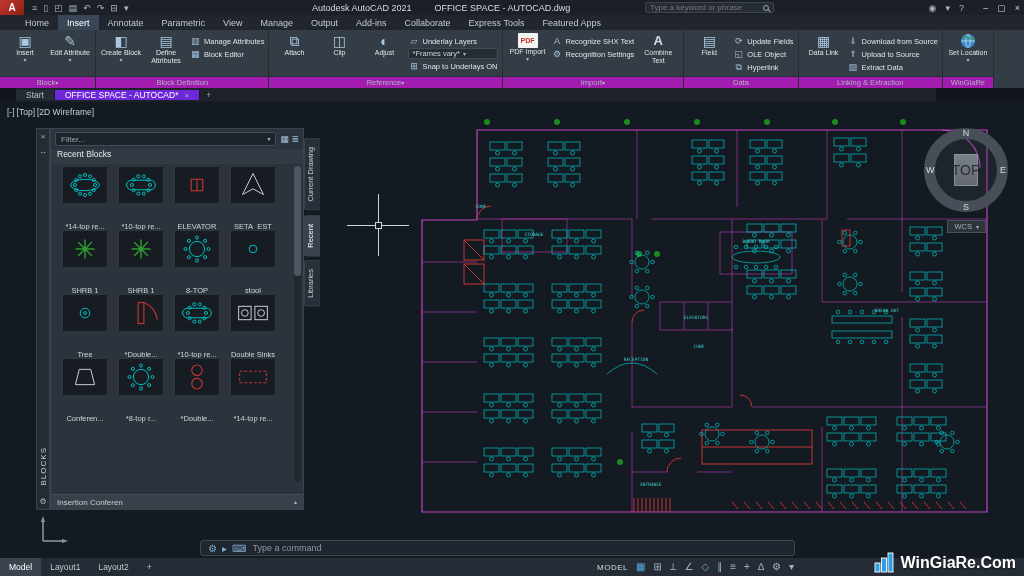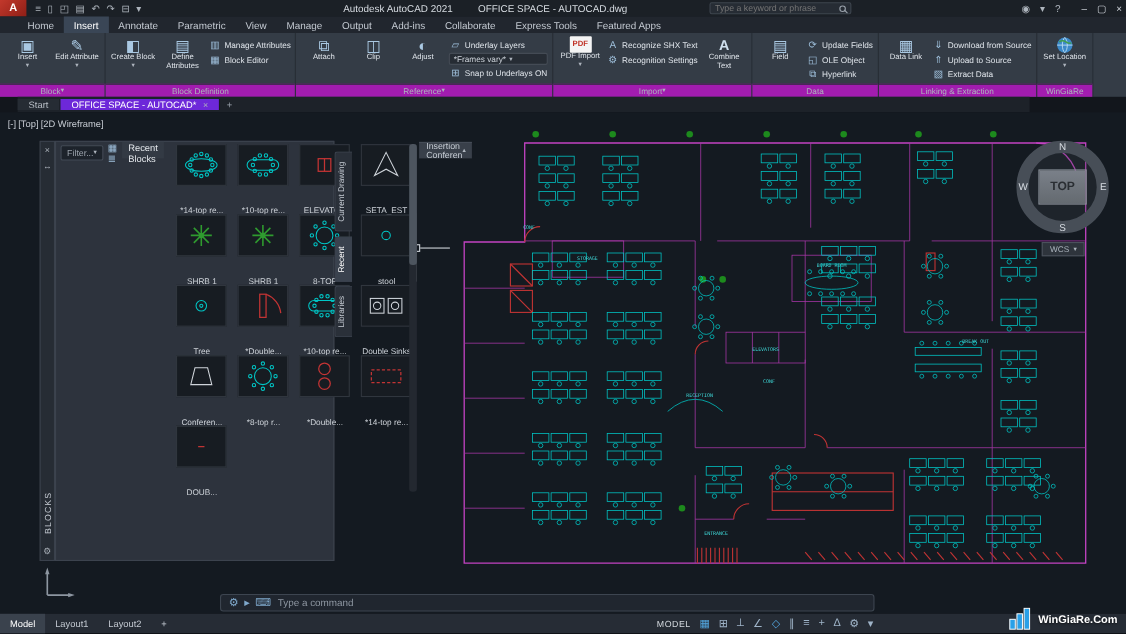--- a/index.html
+++ b/index.html
@@ -59,29 +59,29 @@
 .crosshair .h{position:absolute;left:0;top:31px;width:62px;height:1px;background:#cfd4da}
 .crosshair .v{position:absolute;left:31px;top:0;width:1px;height:62px;background:#cfd4da}
 .crosshair .box{position:absolute;left:28px;top:28px;width:7px;height:7px;border:1px solid #cfd4da;background:#141a21}
 .viewcube{position:absolute;right:16px;top:26px;width:84px;height:84px}
 .vc-ring{position:absolute;inset:0;border:11px solid #474e57;border-radius:50%;background:rgba(60,66,74,.25)}
 .vc-letter{position:absolute;font-size:9px;color:#d8dde3;cursor:pointer}
 .vc-n{left:50%;top:0;transform:translateX(-50%)}
 .vc-s{left:50%;bottom:0;transform:translateX(-50%)}
 .vc-e{right:2px;top:50%;transform:translateY(-50%)}
 .vc-w{left:2px;top:50%;transform:translateY(-50%)}
-.vc-center{position:absolute;left:50%;top:50%;transform:translate(-50%,-50%);width:44px;height:32px;background:linear-gradient(#7a8089,#646a70);border:1px solid #8a9098;color:#2a2e33;font-size:11px;font-weight:bold;display:flex;align-items:center;justify-content:center;cursor:pointer}
+.vc-center{position:absolute;left:50%;top:50%;transform:translate(-50%,-50%);width:24px;height:32px;background:linear-gradient(#7a8089,#646a70);border:1px solid #8a9098;color:#2a2e33;font-size:14px;font-weight:normal;display:flex;align-items:center;justify-content:center;cursor:pointer}
 .wcsbox{position:absolute;right:38px;top:118px;background:#2e343c;border:1px solid #4a515b;font-size:7.5px;color:#aab2bc;padding:1px 6px;display:flex;gap:4px;align-items:center;cursor:pointer}
 .ucs{position:absolute;left:38px;bottom:14px}
 
 .palette{position:absolute;left:36px;top:26px;width:284px;height:382px;display:flex;font-size:8px}
 .pal-strip{width:14px;background:#262c34;border:1px solid #3a414c;display:flex;flex-direction:column;align-items:center;padding:3px 0;gap:6px;color:#aeb5bd}
 .pal-strip .vtitle{writing-mode:vertical-rl;transform:rotate(180deg);letter-spacing:1px;font-size:8px;color:#c6ccd4;margin-top:auto}
 .pal-strip .gear{margin-top:6px}
-.pal-main{width:254px;background:#2d333d;border:1px solid #3c434e;display:flex;}
+.pal-main{width:254px;background:#2d333d;border:1px solid #3c434e;display:flex;flex-direction:column}
 .pal-head{height:20px;display:flex;align-items:center;gap:4px;padding:0 4px}
 .filter{flex:1;display:flex;align-items:center;justify-content:space-between;background:#1d232b;border:1px solid #434b56;border-radius:2px;height:14px;padding:0 5px;color:#9aa2ab;cursor:pointer}
 .pal-head .hic{color:#9fc0dc;font-size:9px;cursor:pointer}
 .pal-section{height:15px;display:flex;align-items:flex-start;padding:0 6px;color:#e4e8ec;font-size:8.5px;background:#333a44}
 .pal-grid-wrap{flex:1;position:relative}
 .pal-grid{display:grid;grid-template-columns:repeat(4,56px);padding:2px 2px 0 6px}
 .cell{width:56px;height:64px;display:flex;flex-direction:column;align-items:center;cursor:pointer}
 .thumb{width:46px;height:38px;background:#171c22;border:1px solid #30363e;display:flex;align-items:center;justify-content:center}
 .blabel{font-size:7.5px;color:#cfd4da;margin-top:18px;text-align:center;white-space:nowrap}
 .pal-scroll{position:absolute;right:2px;top:2px;width:7px;height:316px;background:#232830;border-radius:3px}
@@ -99,21 +99,21 @@
 #layout-tabs{display:flex;align-items:stretch;height:18px}
 .ltab{padding:0 9px;font-size:8.5px;color:#c2c8d0;display:flex;align-items:center;cursor:pointer}
 .ltab.active{background:#3a424d;color:#fff}
 .sb-right{display:flex;align-items:center;gap:8px;padding-right:230px}
 .sb-model{font-size:8px;color:#d3d8de;letter-spacing:.5px;cursor:pointer}
 #sb-icons{display:flex;gap:8px;font-size:10px;color:#9fb4c8}
 #sb-icons .blue{color:#53a7e0}
 #sb-icons span{cursor:pointer}
 
 .watermark{position:absolute;right:8px;bottom:2px;display:flex;align-items:center;gap:6px;z-index:50}
-.watermark .wtxt{color:#fff;font-size:10px;font-weight:bold;text-shadow:0 1px 2px rgba(0,0,0,.6)}
+.watermark .wtxt{color:#fff;font-size:16px;font-weight:bold;text-shadow:0 1px 2px rgba(0,0,0,.6)}
 </style>
 </head>
 <body>
 
 <div class="app">
 
   <div class="titlebar">
     <div class="acad-logo">A</div>
     <div class="qa" id="qa-icons">
         <span>≡</span>
@@ -1055,28 +1055,20 @@
                 <div class="blabel">*Double...</div>
               </div>
               <div class="cell">
                 <div class="thumb">
                   <svg width="46" height="36" viewBox="0 0 46 36">
                     <rect x="9" y="12" width="28" height="12" fill="none" stroke="#c23434" stroke-width="1.2" stroke-dasharray="3,2"></rect>
                   </svg>
                 </div>
                 <div class="blabel">*14-top re...</div>
               </div>
-              <div class="cell">
-                <div class="thumb">
-                  <svg width="46" height="36" viewBox="0 0 46 36">
-                    <line x1="20" y1="18" x2="26" y2="18" fill="none" stroke="#c23434" stroke-width="1.2"></line>
-                  </svg>
-                </div>
-                <div class="blabel">DOUB...</div>
-              </div>
             </div>
           <div class="pal-scroll">
               <div class="pthumb"></div>
             </div>
         </div>
         <div class="pal-foot">
           <span>Insertion Conferen</span>
           <span class="caret">▴</span>
         </div>
       </div>

